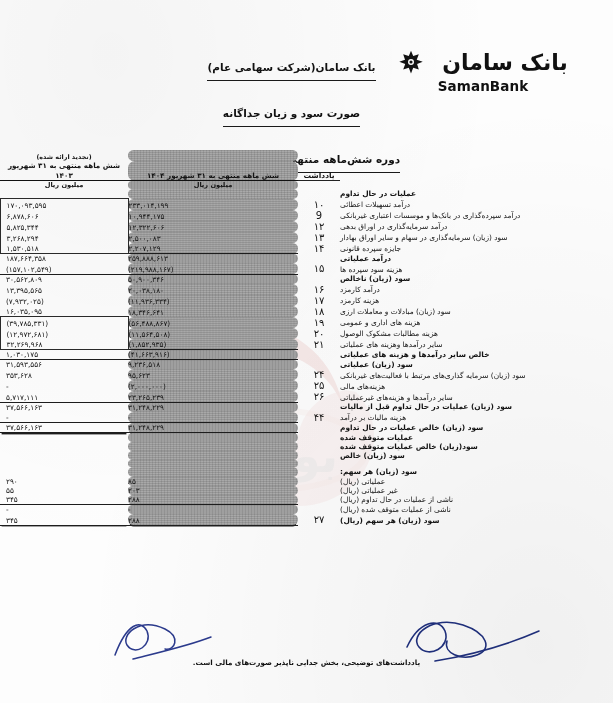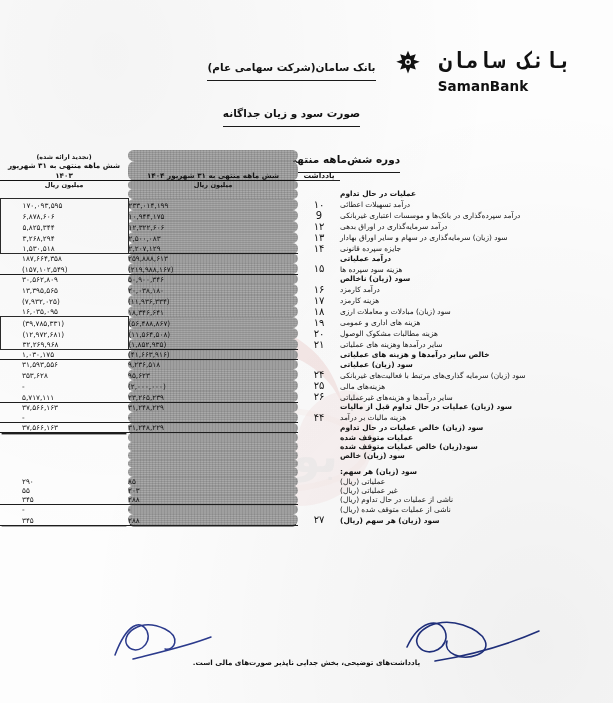--- a/index.html
+++ b/index.html
@@ -57,21 +57,20 @@
     top: 2px;
     width: 180px;
     text-align: center;
   }
   .logo-row{
     display:flex;
     align-items:center;
     justify-content:center;
     gap: 18px;
     direction: rtl;
-    font-family: Liberation Mono, monospace;
   }
   .logo-fa{
     font-size: 22px;
     font-weight: bold;
     letter-spacing: -.5px;
     color:#111;
     line-height: 1;
   }
   .logo-mark{ width: 26px; height: 26px; }
   .logo-en{
@@ -176,21 +175,21 @@
     padding: 2.6px 0;
   }
   .num{
     font-size: 7.3px;
     text-align: left;
     padding: 2.6px 12px 2.6px 4px;
     white-space: nowrap;
     direction: ltr;
     unicode-bidi: plaintext;
   }
-  .num.prev{ padding-left: 22px; padding-right: 10px; }
+  .num.prev{ padding-left: 6px; padding-right: 10px; }
 
   
   .ru-t   { border-top: 1px solid #1d1d1d; }
   .ru-b   { border-bottom: 1px solid #1d1d1d; }
   .ru-bb  { border-bottom: 1px solid #1d1d1d; box-shadow: 0 3px 0 -1.6px #1d1d1d; }
 
   
   .bx-l { border-left: 1px solid #2a2a2a; border-right: 1px solid #2a2a2a; }
   .bx-t { border-top: 1px solid #2a2a2a; }
   .bx-b { border-bottom: 1px solid #2a2a2a; }

